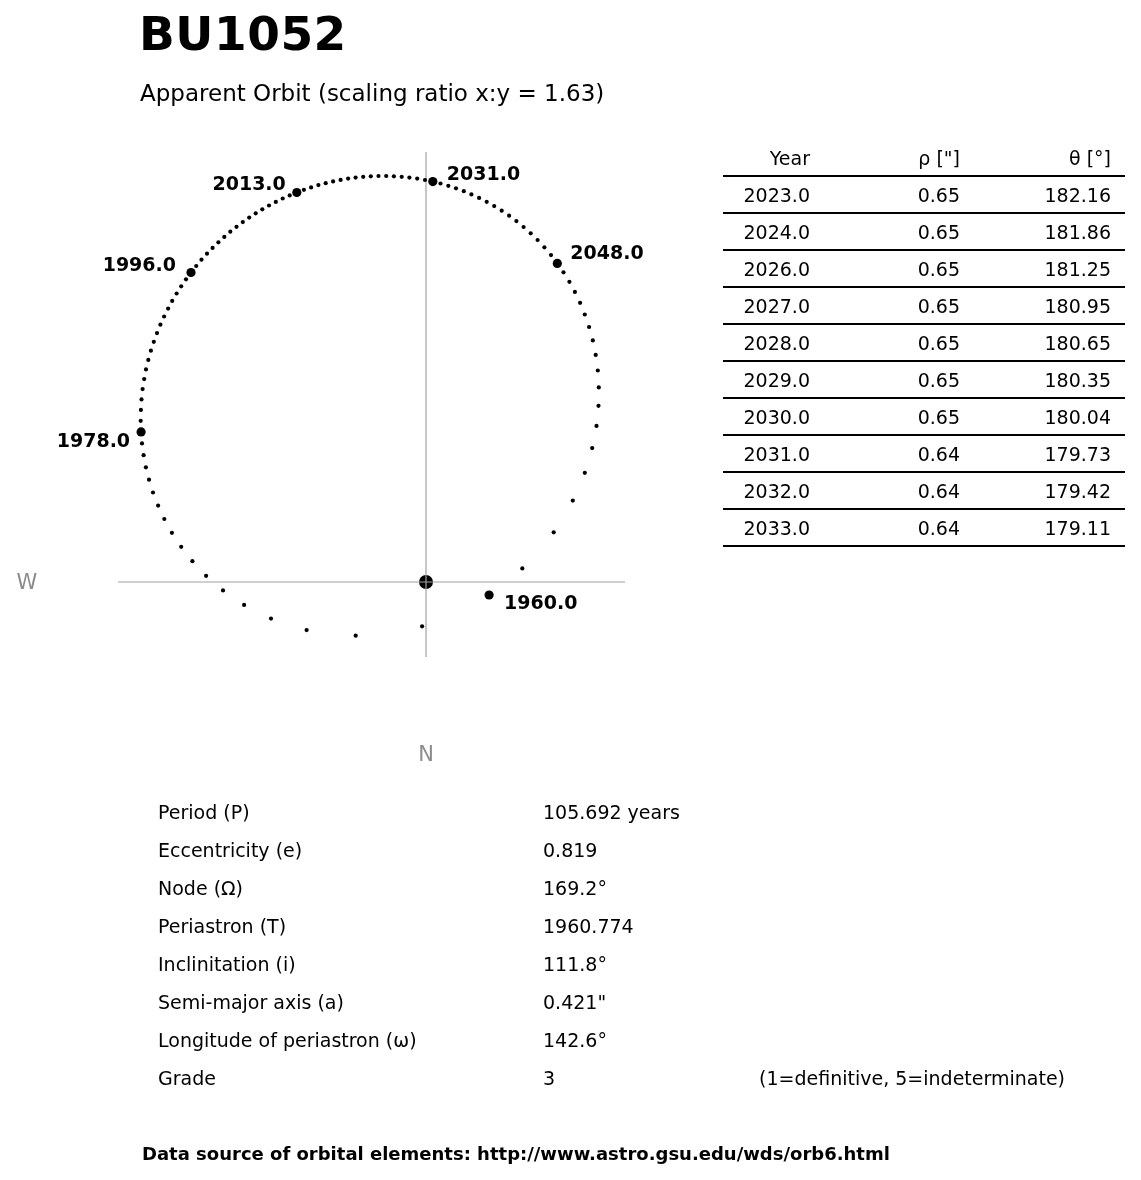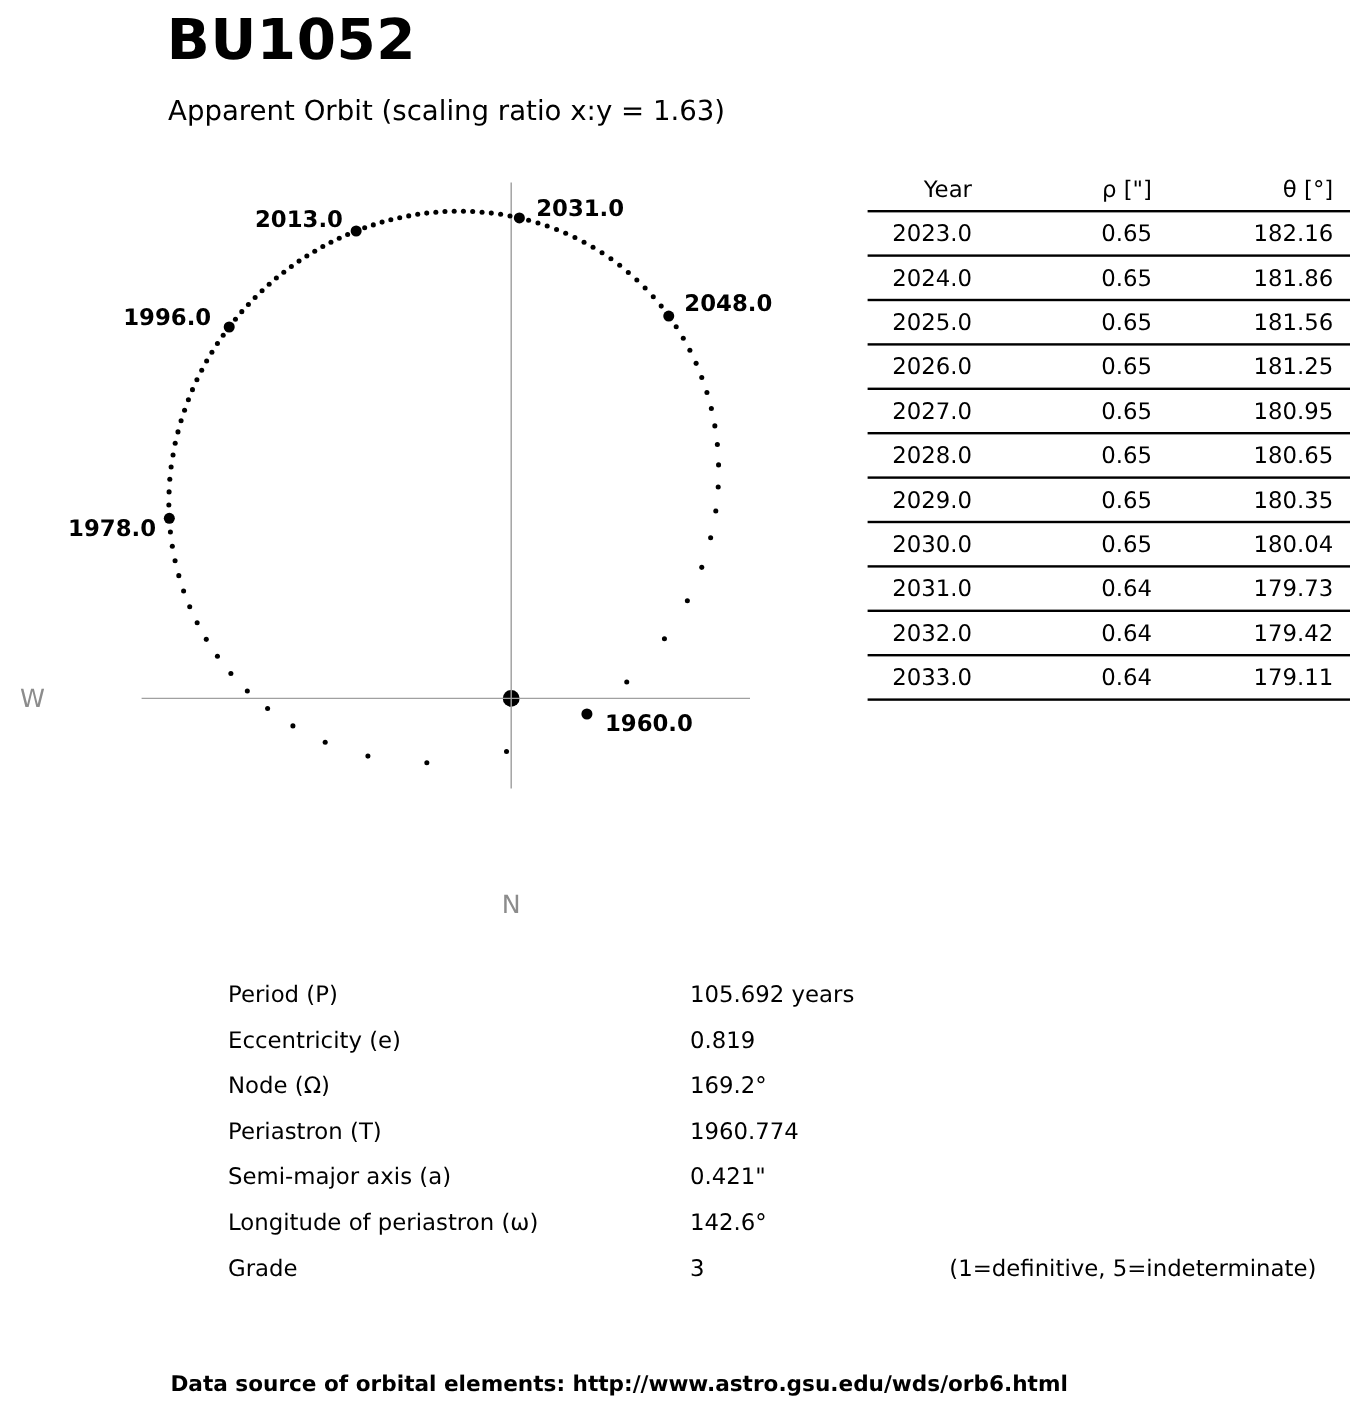--- a/index.html
+++ b/index.html
@@ -26,21 +26,21 @@
     font-size: 19px;
   }
   .eph-table th { font-weight: normal; }
   .eph-table thead tr { height: 35px; border-bottom: 2px solid #000; }
   .eph-table tbody tr { height: 37px; border-bottom: 2px solid #000; }
   .eph-table th, .eph-table td { text-align: right; vertical-align: middle; }
   .eph-table th:nth-child(1), .eph-table td:nth-child(1) { padding-right: 5px; }
   .eph-table th:nth-child(2), .eph-table td:nth-child(2) { padding-right: 5px; }
   .eph-table th:nth-child(3), .eph-table td:nth-child(3) { padding-right: 14px; }
 
-  .elements-panel { position: absolute; left: 158px; top: 810px; width: 907px; margin-left: 32px; }
+  .elements-panel { position: absolute; left: 158px; top: 793px; width: 907px; }
   .element-row { position: relative; height: 38px; line-height: 38px; font-size: 19px; }
   .element-label { position: absolute; left: 0; top: 0; }
   .element-value { position: absolute; left: 385px; top: 0; }
   .element-note  { position: absolute; right: 0; top: 0; }
 
   .footer-note {
     position: absolute; left: 142px; top: 1143px;
     font-size: 18px; font-weight: bold;
   }
 </style>
@@ -202,25 +202,20 @@
         <td>2023.0</td>
         <td>0.65</td>
         <td>182.16</td>
       </tr>
       <tr>
         <td>2024.0</td>
         <td>0.65</td>
         <td>181.86</td>
       </tr>
       <tr>
-        <td>2025.0</td>
-        <td>0.65</td>
-        <td>181.56</td>
-      </tr>
-      <tr>
         <td>2026.0</td>
         <td>0.65</td>
         <td>181.25</td>
       </tr>
       <tr>
         <td>2027.0</td>
         <td>0.65</td>
         <td>180.95</td>
       </tr>
       <tr>
@@ -267,20 +262,24 @@
     </div>
     <div class="element-row">
       <span class="element-label">Node (Ω)</span>
       <span class="element-value">169.2°</span>
     </div>
     <div class="element-row">
       <span class="element-label">Periastron (T)</span>
       <span class="element-value">1960.774</span>
     </div>
     <div class="element-row">
+      <span class="element-label">Inclinitation (i)</span>
+      <span class="element-value">111.8°</span>
+    </div>
+    <div class="element-row">
       <span class="element-label">Semi-major axis (a)</span>
       <span class="element-value">0.421"</span>
     </div>
     <div class="element-row">
       <span class="element-label">Longitude of periastron (ω)</span>
       <span class="element-value">142.6°</span>
     </div>
     <div class="element-row">
       <span class="element-label">Grade</span>
       <span class="element-value">3</span>

